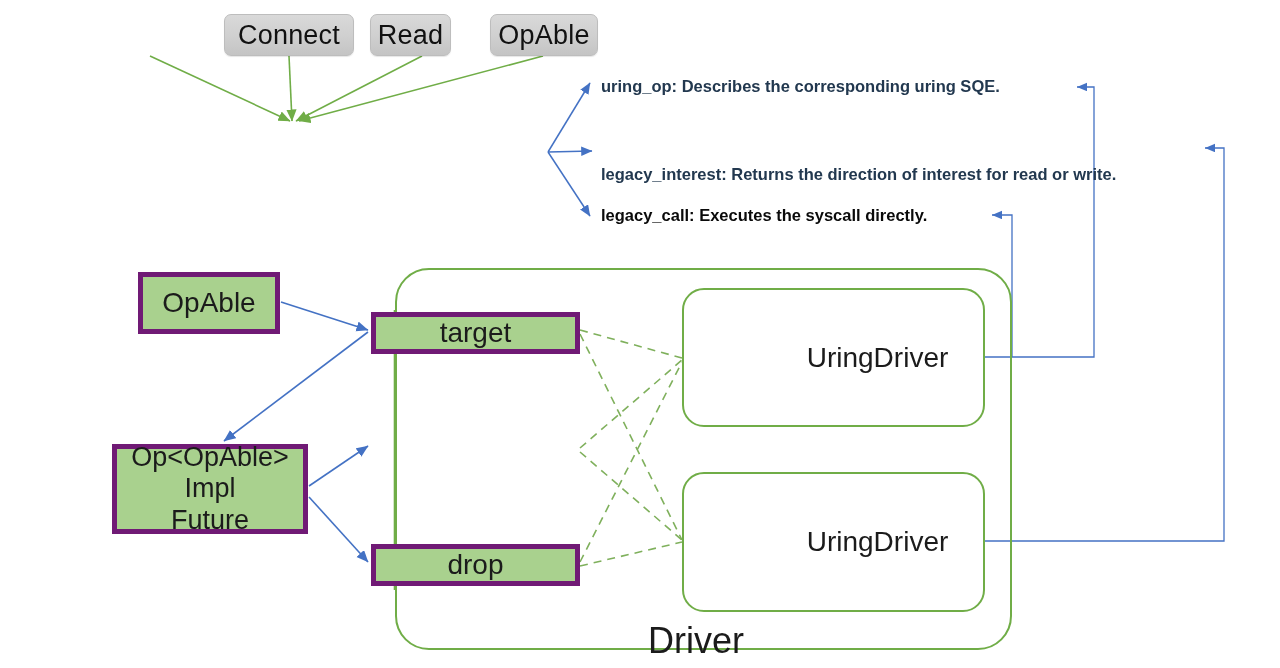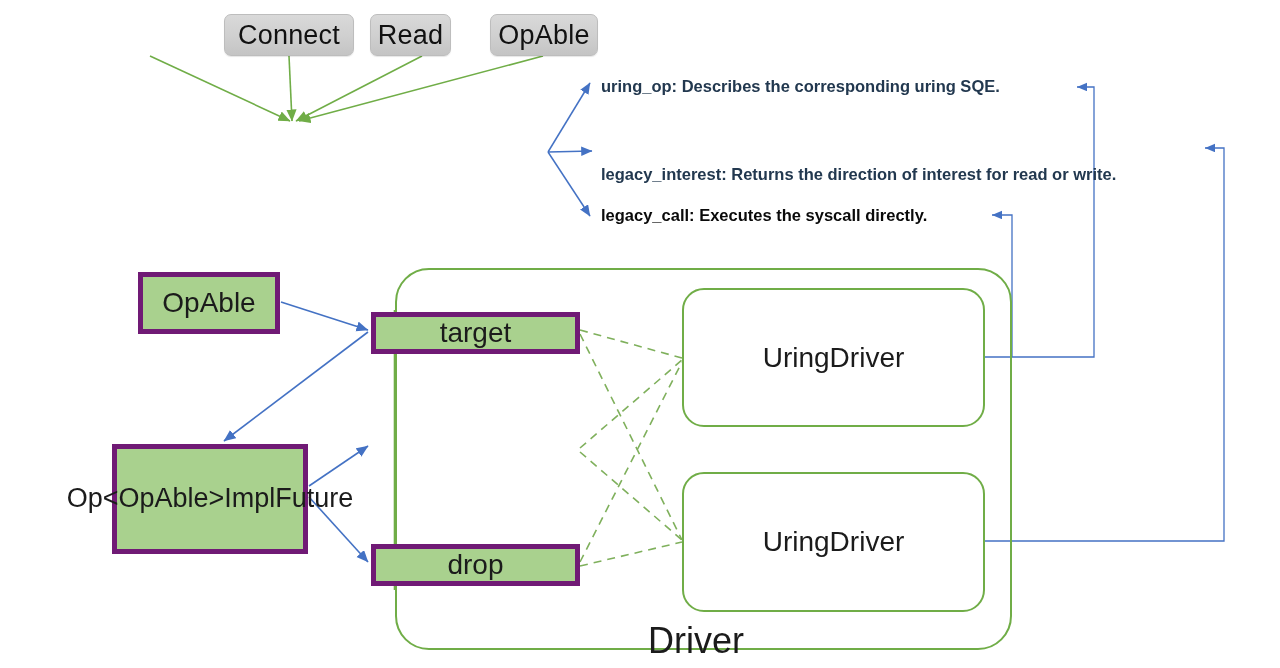--- a/index.html
+++ b/index.html
@@ -40,21 +40,21 @@
         color:#22384f;white-space:nowrap;line-height:1.2;}
   .note.dark{color:#0a0a0a;}
 
   
   .outline{position:absolute;box-sizing:border-box;background:transparent;
            border:2px solid #70ad47;}
   .outline.r1{border-radius:22px;}
   .outline.r2{border-radius:34px;}
   .olabel{position:absolute;display:flex;align-items:center;
           justify-content:center;font-size:28px;color:#1b1b1b;
-          white-space:nowrap;}
+          white-space:nowrap;margin-left:44px;}
   .plainlabel{position:absolute;font-size:36px;color:#1b1b1b;
               white-space:nowrap;}
 </style>
 </head>
 <body>
 
 <div id="stage">
 
   <svg class="layer" viewBox="0 0 1280 668">
     <defs>
@@ -133,21 +133,21 @@
     <span>legacy_interest: Returns the direction of interest for read or write.</span>
   </div>
   <div class="note dark" style="left:601px;top:206px;">
     <span>legacy_call: Executes the syscall directly.</span>
   </div>
 
   <div class="node green big" style="left:138px;top:272px;width:142px;height:62px;">
     <span>OpAble</span>
   </div>
 
-  <div class="node green greenmulti" style="left:112px;top:444px;width:196px;height:110px;flex-direction:row;">
+  <div class="node green greenmulti" style="left:112px;top:444px;width:196px;height:90px;flex-direction:column;">
     <span>Op&lt;OpAble&gt;</span>
     <span>Impl</span>
     <span>Future</span>
   </div>
 
   <div class="outline r2" style="left:395px;top:268px;width:617px;height:382px;"></div>
   <div class="plainlabel" style="left:648px;top:620px;">
     <span>Driver</span>
   </div>
 

